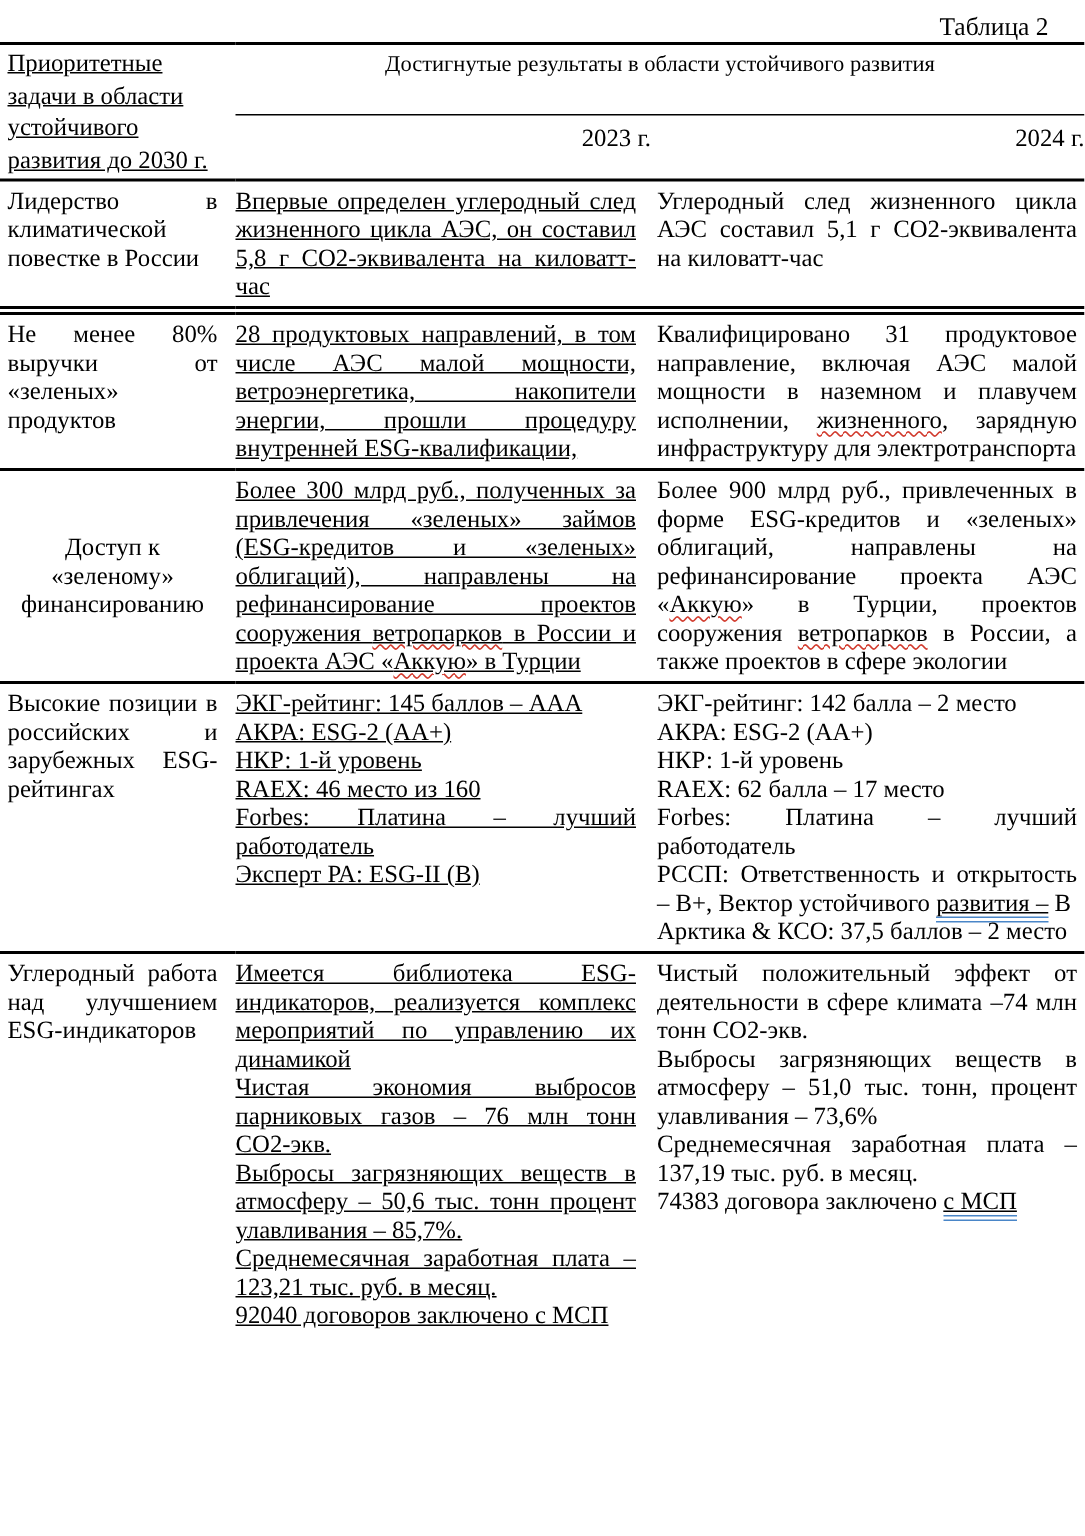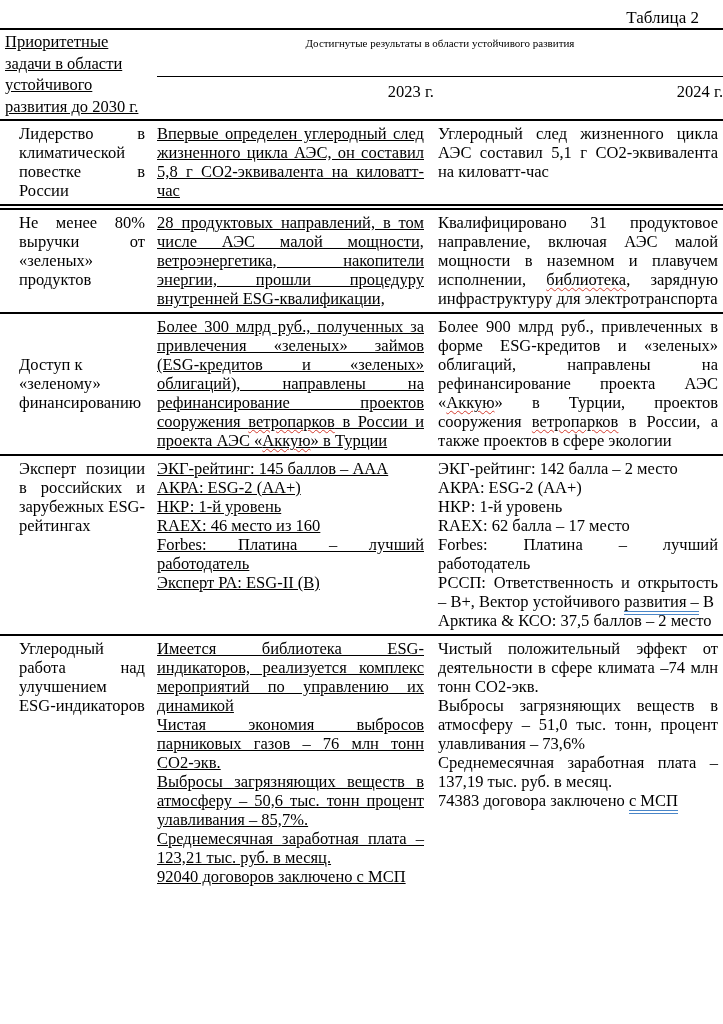--- a/index.html
+++ b/index.html
@@ -47,21 +47,21 @@
     text-align: left;
     font-size: 16.5px;
     line-height: 21.5px;
     padding: 1px 10px 2px 5px;
     border-bottom: 2.5px solid #000;
     text-decoration: underline;
   }
   th.res-h {
     vertical-align: top;
     text-align: center;
-    font-size: 11px;
+    font-size: 15px;
     line-height: 21px;
     padding: 3px 0 4px 0;
     border-bottom: 1.5px solid #000;
   }
   th.year-h {
     vertical-align: top;
     text-align: right;
     font-size: 16.5px;
     line-height: 20px;
     padding: 5px 0 0 0;
@@ -72,38 +72,39 @@
   
   tbody tr:nth-child(1) { border-bottom-style: double; border-bottom-width: 6px; }
   tbody tr:last-child { border-bottom: none; }
 
   tbody td {
     vertical-align: top;
     font-size: 16.5px;
     line-height: 19px;
     text-align: justify;
   }
-  td.task { padding: 3px 12px 4px 19px; }
+  td.task { padding: 3px 12px 4px 5px; }
   td.r23  { padding: 3px 10px 4px 0; text-decoration: underline; }
   td.r24  { padding: 3px 5px 4px 4px; }
 
   
-  tbody tr:nth-child(3) td.task { vertical-align: middle; text-align: left; }
+  tbody tr:nth-child(3) td.task { vertical-align: middle; text-align: center; }
 
   p { margin: 0; }
 
   .mark-spell {
     text-decoration: underline;
     text-decoration-style: wavy;
     text-decoration-color: #d23b2e;
     text-decoration-thickness: 1px;
     text-underline-offset: 2px;
   }
   .mark-grammar {
     border-bottom: 4px double #4a86c8;
+    text-decoration: underline;
   }
 </style>
 </head>
 <body>
 
 <div class="page">
 
   <div class="table-label">Таблица 2</div>
 
 
@@ -132,34 +133,34 @@
           <td class="r24">
             <p>Углеродный след жизненного цикла АЭС составил 5,1 г СО2-эквивалента на киловатт-час</p>
           </td>
         </tr>
         <tr>
           <td class="task">Не менее 80% выручки от «зеленых» продуктов</td>
           <td class="r23">
             <p>28 продуктовых направлений, в том числе АЭС малой мощности, ветроэнергетика, накопители энергии, прошли процедуру внутренней ESG-квалификации,</p>
           </td>
           <td class="r24">
-            <p>Квалифицировано 31 продуктовое направление, включая АЭС малой мощности в наземном и плавучем исполнении, <span class="mark-spell">библиотека</span>, зарядную инфраструктуру для электротранспорта</p>
+            <p>Квалифицировано 31 продуктовое направление, включая АЭС малой мощности в наземном и плавучем исполнении, <span class="mark-spell">жизненного</span>, зарядную инфраструктуру для электротранспорта</p>
           </td>
         </tr>
         <tr>
           <td class="task">Доступ к «зеленому» финансированию</td>
           <td class="r23">
             <p>Более 300 млрд руб., полученных за привлечения «зеленых» займов (ESG-кредитов и «зеленых» облигаций), направлены на рефинансирование проектов сооружения <span class="mark-spell">ветропарков</span> в России и проекта АЭС «<span class="mark-spell">Аккую</span>» в Турции</p>
           </td>
           <td class="r24">
             <p>Более 900 млрд руб., привлеченных в форме ESG-кредитов и «зеленых» облигаций, направлены на рефинансирование проекта АЭС «<span class="mark-spell">Аккую</span>» в Турции, проектов сооружения <span class="mark-spell">ветропарков</span> в России, а также проектов в сфере экологии</p>
           </td>
         </tr>
         <tr>
-          <td class="task">Эксперт позиции в российских и зарубежных ESG-рейтингах</td>
+          <td class="task">Высокие позиции в российских и зарубежных ESG-рейтингах</td>
           <td class="r23">
             <p>ЭКГ-рейтинг: 145 баллов – ААА</p>
             <p>АКРА: ESG-2 (АА+)</p>
             <p>НКР: 1-й уровень</p>
             <p>RAEX: 46 место из 160</p>
             <p>Forbes: Платина – лучший работодатель</p>
             <p>Эксперт РА: ESG-II (В)</p>
           </td>
           <td class="r24">
             <p>ЭКГ-рейтинг: 142 балла – 2 место</p>

